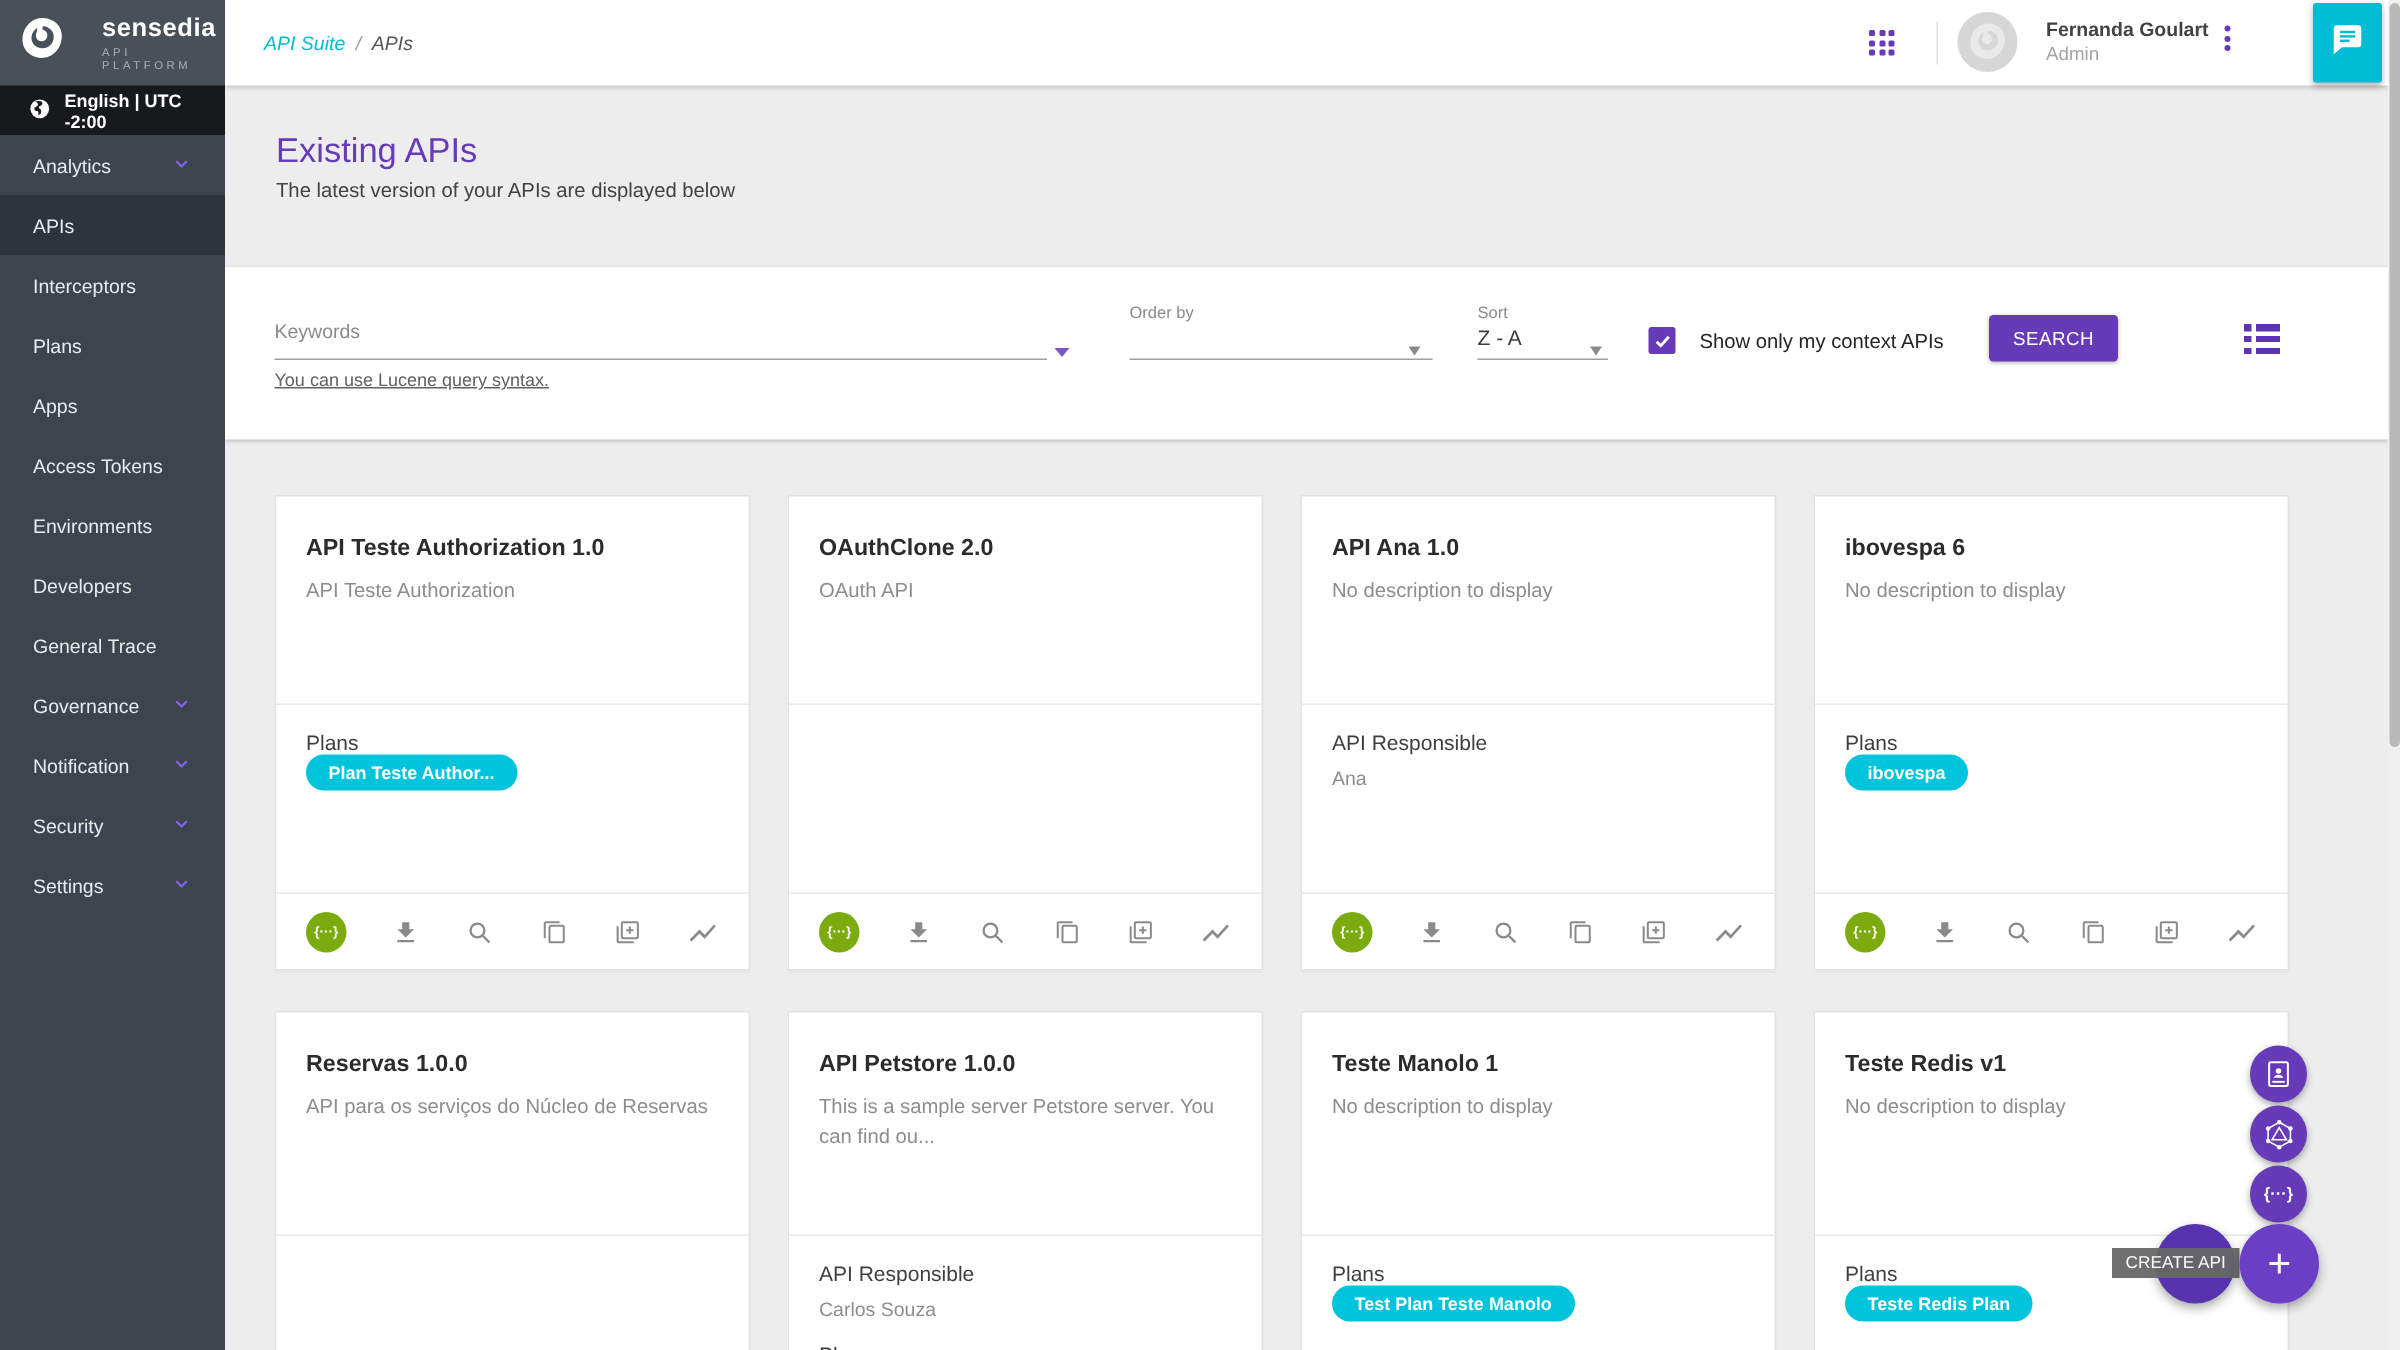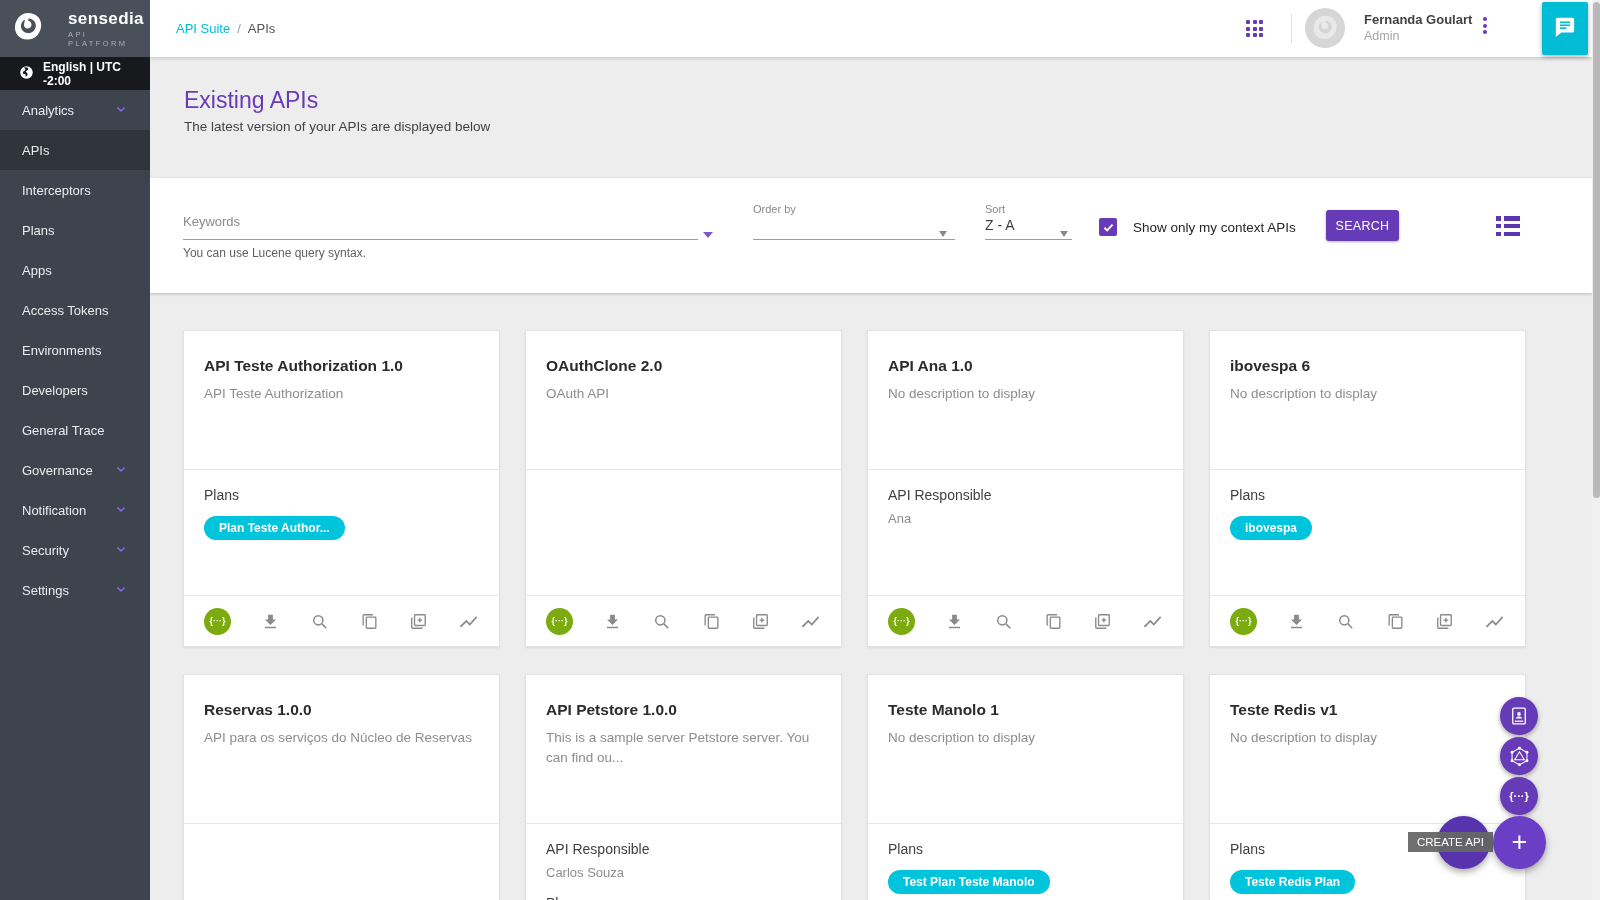--- a/index.html
+++ b/index.html
@@ -15,21 +15,21 @@
   .locale-row { height:33px; background:#17191d; display:flex; align-items:center; padding-left:19px; gap:9px;
     color:#fff; font-size:12px; font-weight:bold; }
   .menu-item { height:40px; display:flex; align-items:center; justify-content:space-between;
     padding:0 23px 0 22px; color:#e9ecef; font-size:13px; cursor:pointer; }
   .menu-item.active { background:#2e343b; }
   .chev { width:12px; height:12px; }
 
   
   .topbar { position:absolute; left:150px; top:0; width:1442px; height:57px; background:#fff;
     box-shadow:0 1px 4px rgba(0,0,0,.2); z-index:5; }
-  .breadcrumb { position:absolute; left:26px; top:0; height:57px; display:flex; align-items:center; gap:7px; font-size:13px; }
+  .breadcrumb { position:absolute; left:26px; top:0; height:57px; display:flex; align-items:center; gap:7px; font-size:13px;font-style:italic; }
   .crumb-link { color:#00bcd4; cursor:pointer; }
   .crumb-sep { color:#9e9e9e; }
   .crumb-current { color:#555; }
   .apps-grid { position:absolute; left:1096px; top:20px; width:17px; height:17px;
     display:grid; grid-template-columns:repeat(3,4px); grid-auto-rows:4px; gap:2.5px; cursor:pointer; }
   .apps-grid i { background:#673ab7; border-radius:1px; }
   .tb-divider { position:absolute; left:1141px; top:14px; width:1px; height:29px; background:#e0e0e0; }
   .avatar { position:absolute; left:1155px; top:8px; width:40px; height:40px; border-radius:50%;
     background:#d6d6d6; display:flex; align-items:center; justify-content:center; cursor:pointer; }
   .user-block { position:absolute; left:1214px; top:12px; line-height:16px; }
@@ -46,34 +46,34 @@
   .page-title { position:absolute; left:34px; top:30px; font-size:23px; color:#673ab7; }
   .page-subtitle { position:absolute; left:34px; top:62px; font-size:13.5px; color:#424242; }
 
   
   .filter-card { position:absolute; left:0; top:121px; width:1442px; height:115px; background:#fff;
     box-shadow:0 1px 3px rgba(0,0,0,.22); }
   .fld-label { font-size:13px; color:#8a8a8a; }
   .fld-small-label { font-size:11px; color:#8a8a8a; }
   .underline { position:absolute; left:0; bottom:0; width:100%; border-bottom:1px solid #9e9e9e; }
   .f-keywords { position:absolute; left:33px; top:34px; width:515px; height:28px; cursor:text; }
-  .f-hint { position:absolute; left:33px; top:68px; font-size:12px; color:#616161; }
+  .f-hint { position:absolute; left:33px; top:68px; font-size:12px; color:#616161;text-decoration:underline; }
   .caret { width:0; height:0; border-left:5px solid transparent; border-right:5px solid transparent;
     border-top:6px solid #7e57c2; position:absolute; }
   .caret.gray { border-top-color:#8a8a8a; border-left-width:4.5px; border-right-width:4.5px; }
   .kw-caret { position:absolute; left:553px; top:54px; }
   .f-orderby { position:absolute; left:603px; top:21px; width:202px; height:41px; cursor:pointer; }
   .f-orderby .caret { right:8px; top:32px; }
   .f-sort { position:absolute; left:835px; top:21px; width:87px; height:41px; cursor:pointer; }
   .f-sort .sel-value { position:absolute; left:0; top:18px; font-size:14px; color:#3c3c3c; }
   .f-sort .caret { right:4px; top:32px; }
   .f-check { position:absolute; left:949px; top:40px; display:flex; align-items:center; gap:16px; cursor:pointer; }
   .checkbox { width:18px; height:18px; background:#673ab7; border-radius:2px; display:flex; align-items:center; justify-content:center; }
   .check-label { font-size:13.5px; color:#252525; }
-  .search-btn { position:absolute; left:1176px; top:32px; width:73px; height:31px; background:#673ab7; border:none;
+  .search-btn { position:absolute; left:1176px; top:32px; width:86px; height:31px; background:#673ab7; border:none;
     border-radius:3px; color:#fff; font-size:12.5px; font-family:inherit; letter-spacing:.3px; cursor:pointer;
     box-shadow:0 1px 3px rgba(0,0,0,.3); }
   .list-toggle { position:absolute; left:1346px; top:38px; width:24px; height:20px; display:flex; flex-direction:column;
     justify-content:space-between; cursor:pointer; }
   .list-toggle .lrow { display:flex; gap:3px; height:4.5px; }
   .list-toggle .lrow i:first-child { width:4.5px; background:#5e35b1; }
   .list-toggle .lrow i:last-child { flex:1; background:#5e35b1; }
 
   
   .cards { position:absolute; left:33px; top:273px; width:1343px; display:grid;
@@ -81,21 +81,21 @@
   .card { background:#fff; border:1px solid #e2e2e2; box-shadow:0 1px 2px rgba(0,0,0,.07);
     display:flex; flex-direction:column; cursor:pointer; }
   .card-header { height:138px; padding:26px 20px 0; }
   .card.row2 .card-header { height:148px; }
   .card-title { font-size:15.5px; font-weight:bold; color:#2b2b2b; }
   .card-desc { font-size:13.5px; color:#8d8d8d; margin-top:9px; line-height:1.5; }
   .card-mid { flex:1; border-top:1px solid #e8e8e8; padding:17px 20px; overflow:hidden; }
   .mid-block + .mid-block { margin-top:15px; }
   .mid-label { font-size:14px; color:#3f3f3f; }
   .mid-value { font-size:13px; color:#8d8d8d; margin-top:8px; }
-  .chips { margin-top:13px; display:flex; gap:8px; }
+  .chips { margin-top:0; display:flex; gap:8px; }
   .chip { background:#00c3dc; color:#fff; font-size:12px; font-weight:bold; border-radius:13px;
     padding:5px 15px; white-space:nowrap; }
   .card-footer { height:51px; border-top:1px solid #e8e8e8; display:flex; align-items:center;
     justify-content:space-between; padding:0 20px; }
   .f-icon { display:flex; align-items:center; justify-content:center; cursor:pointer; }
   .f-icon.green { width:27px; height:27px; border-radius:50%; background:#7cab10; color:#fff;
     font-size:9px; font-weight:bold; letter-spacing:0; }
 
   
   .fab-mini { position:absolute; width:38px; height:38px; border-radius:50%; background:#673ab7; z-index:7;

